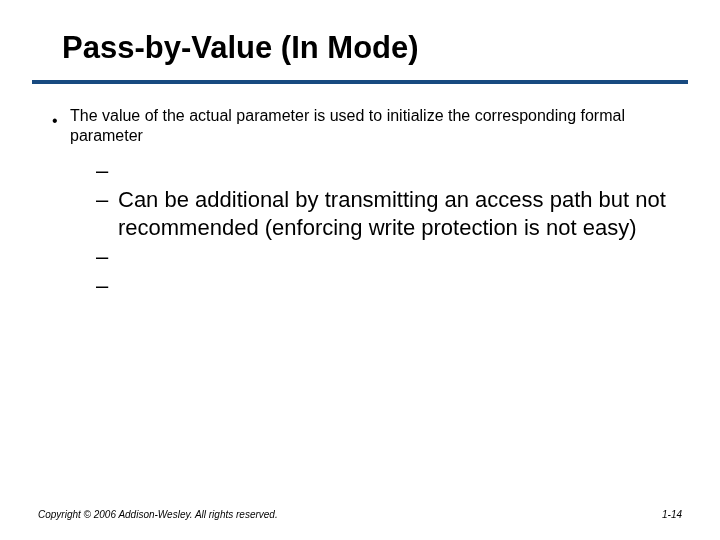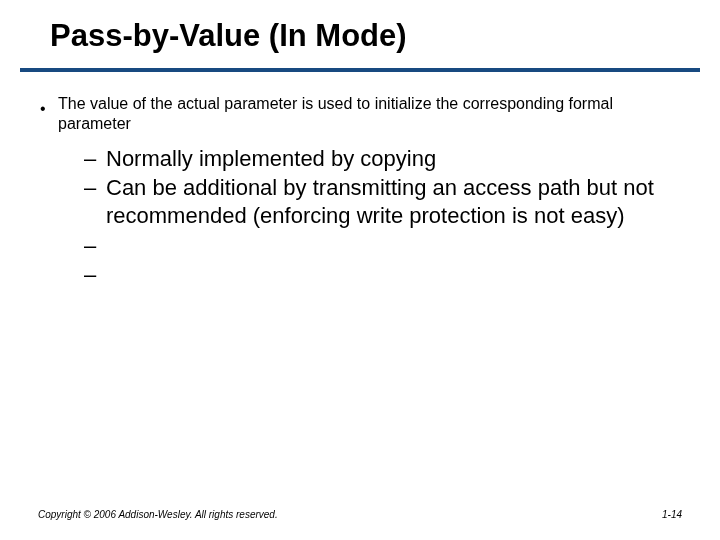--- a/index.html
+++ b/index.html
@@ -8,21 +8,21 @@
     height: 540px;
     background: #ffffff;
     font-family: "Lucida Sans", "Lucida Sans Unicode", "Trebuchet MS", Verdana, sans-serif;
     color: #000;
     overflow: hidden;
   }
   .slide {
     position: relative;
     width: 720px;
     height: 540px;
-    padding: 0;
+    padding: 12px;
   }
   .title-wrap {
     padding: 18px 0 8px 50px;
   }
   .title {
     font-size: 31px;
     font-weight: 600;
     letter-spacing: 0px;
     color: #000;
   }
@@ -105,21 +105,20 @@
 
     <div class="bullet-l1">
       <span class="dot">•</span>
       <span class="text">The value of the actual parameter is used to initialize the corresponding formal parameter</span>
     </div>
 
     <div class="sublist">
 
       <div class="bullet-l2">
         <span class="dash">–</span>
-        <span class="text">Normally implemented by copying</span>
       </div>
 
       <div class="bullet-l2">
         <span class="dash">–</span>
         <span class="text">Can be additional by transmitting an access path but not recommended (enforcing write protection is not easy)</span>
       </div>
 
       <div class="bullet-l2">
         <span class="dash">–</span>
       </div>

